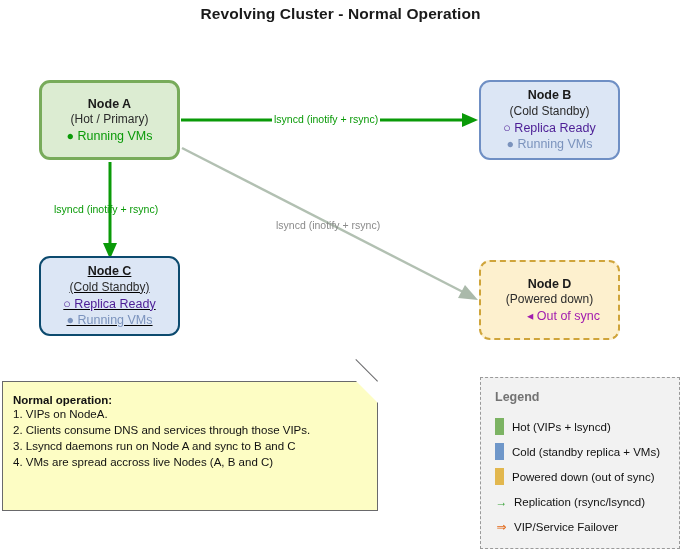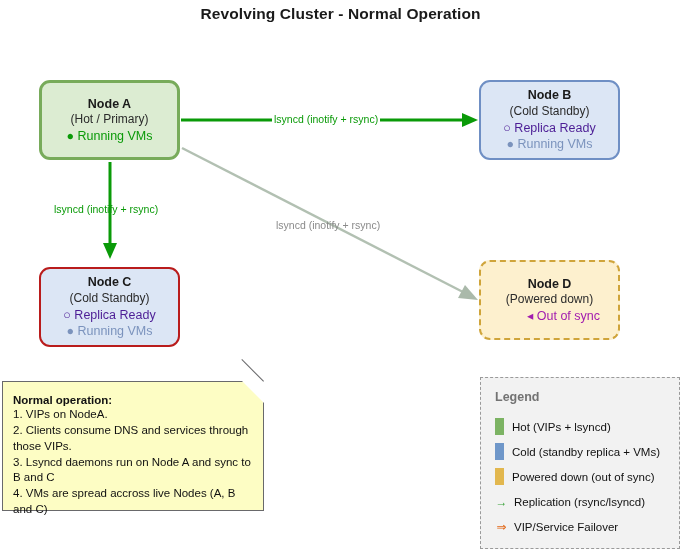--- a/index.html
+++ b/index.html
@@ -73,23 +73,24 @@
   }
 
   #node-b {
     left: 479px;
     top: 80px;
     background: #dce6f5;
     border: 2px solid #6f8fc4;
   }
   #node-c {
     left: 39px;
-    top: 267px;
+    top: 256px;
     background: #dce6f5;
-    border: 2px solid #b91c1c;
+    border: 2px solid #0c4a6e;
+    text-decoration: underline;
   }
   .node-cold .st-replica { color: #4c1d95; }
   .node-cold .st-vms { color: #7b93bd; }
 
   #node-d {
     left: 479px;
     top: 260px;
     background: #fdf0ce;
     border: 2px dashed #cfa43a;
   }
@@ -127,21 +128,21 @@
     width: 681px;
     height: 551px;
     pointer-events: none;
   }
 
   
   #note-box {
     position: absolute;
     left: 2px;
     top: 381px;
-    width: 262px;
+    width: 376px;
     height: 130px;
     box-sizing: border-box;
     background: #fdfdc4;
     border: 1px solid #69696b;
     padding: 12px 10px 10px 10px;
   }
   #note-fold {
     position: absolute;
     right: -1px;
     top: -1px;

